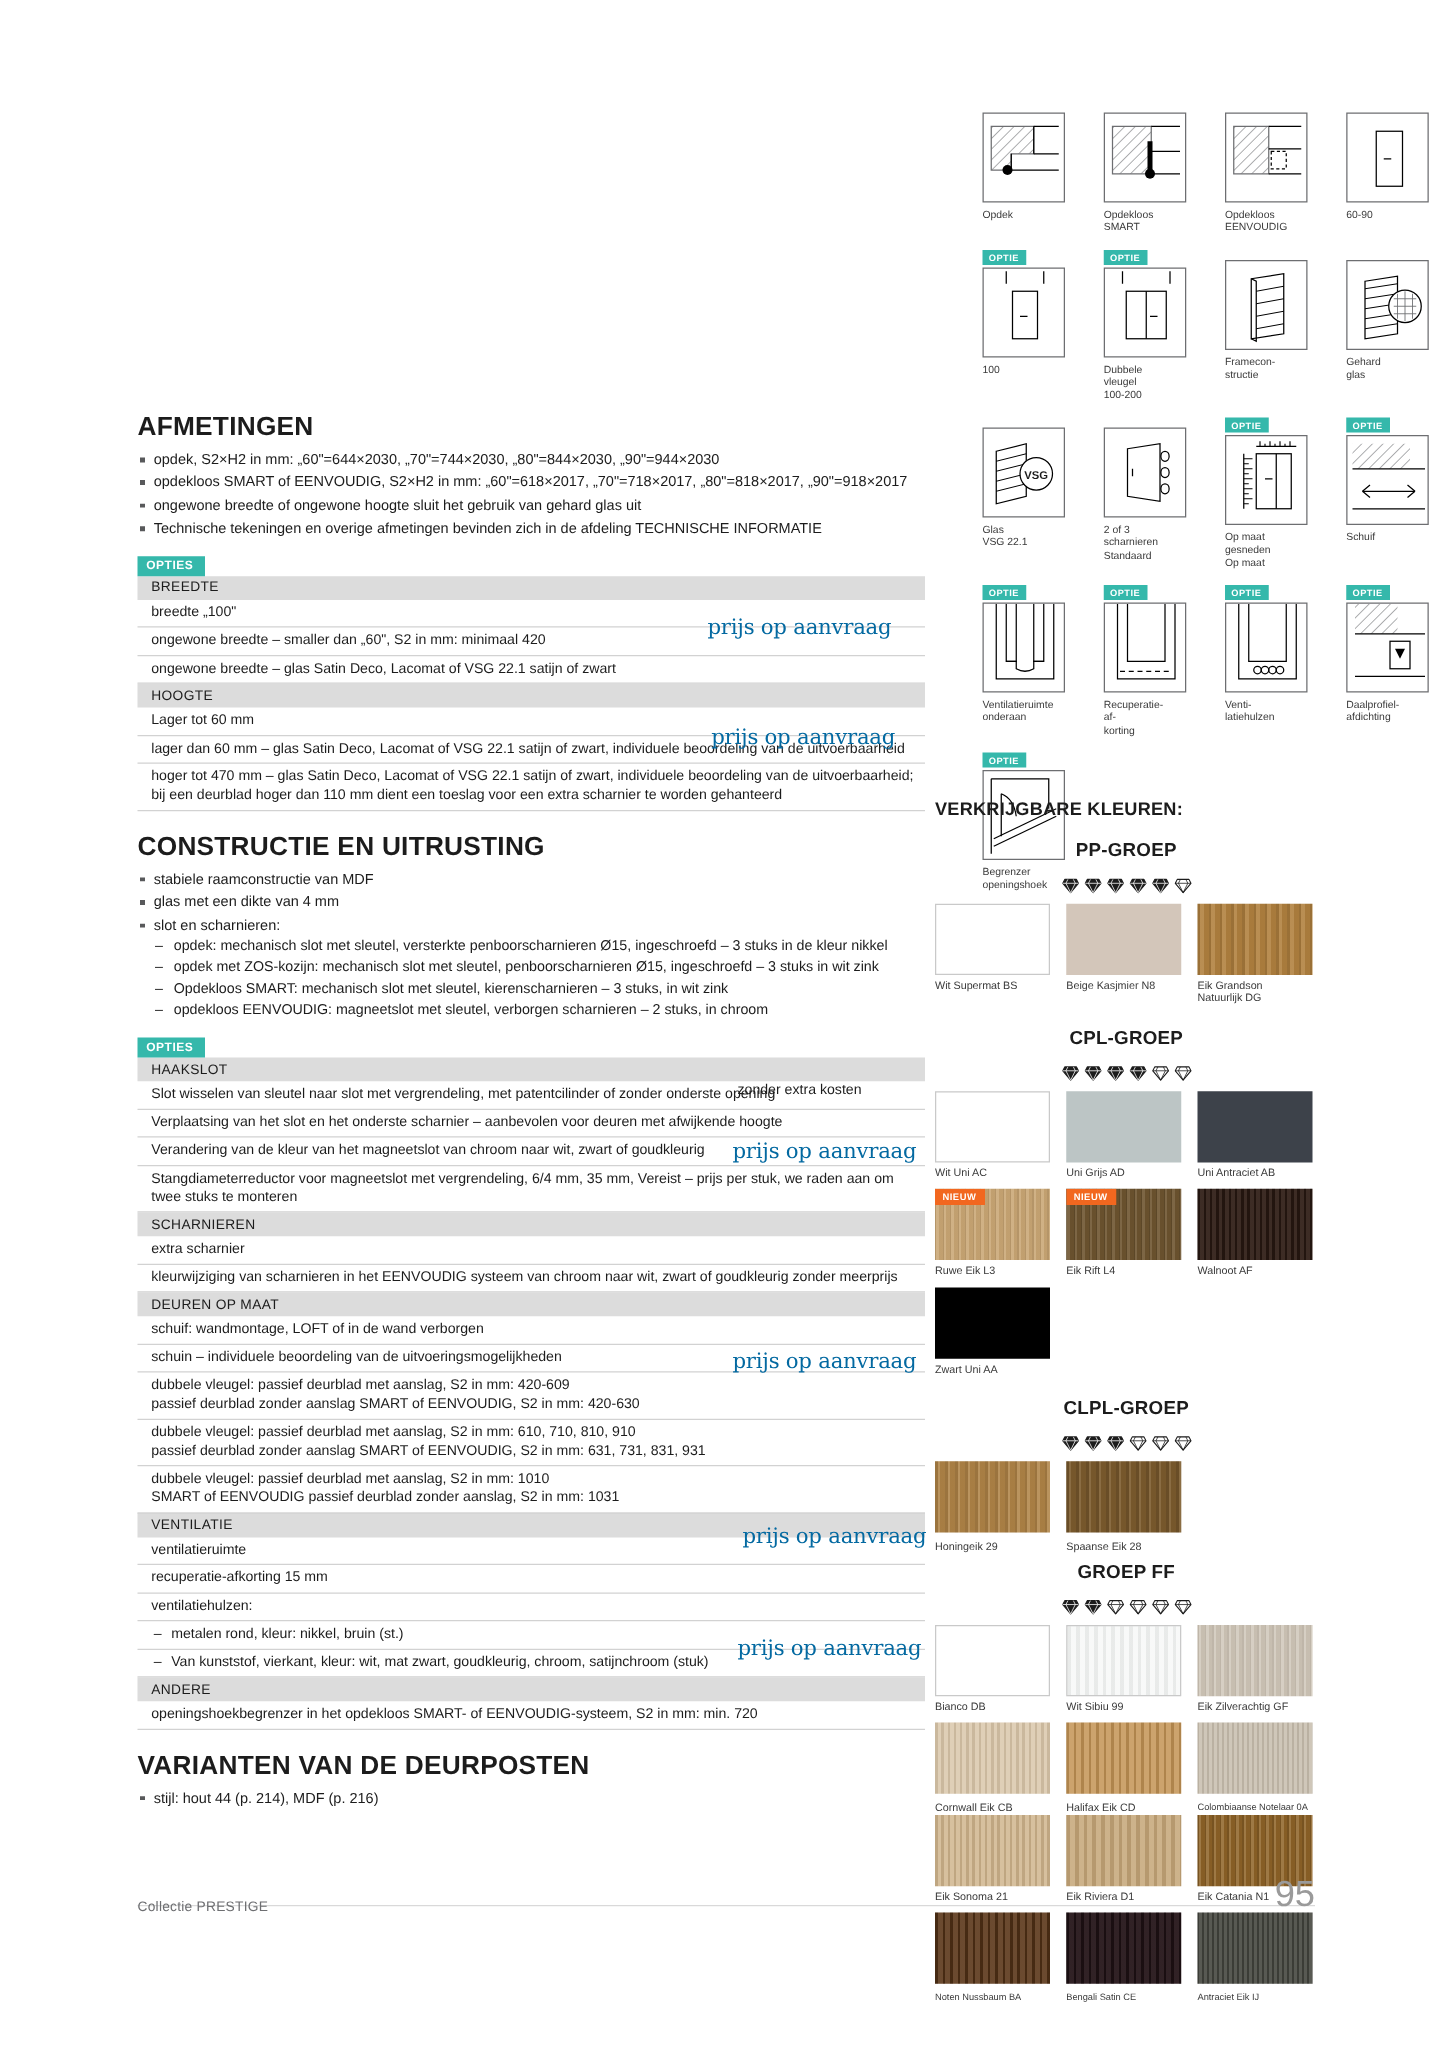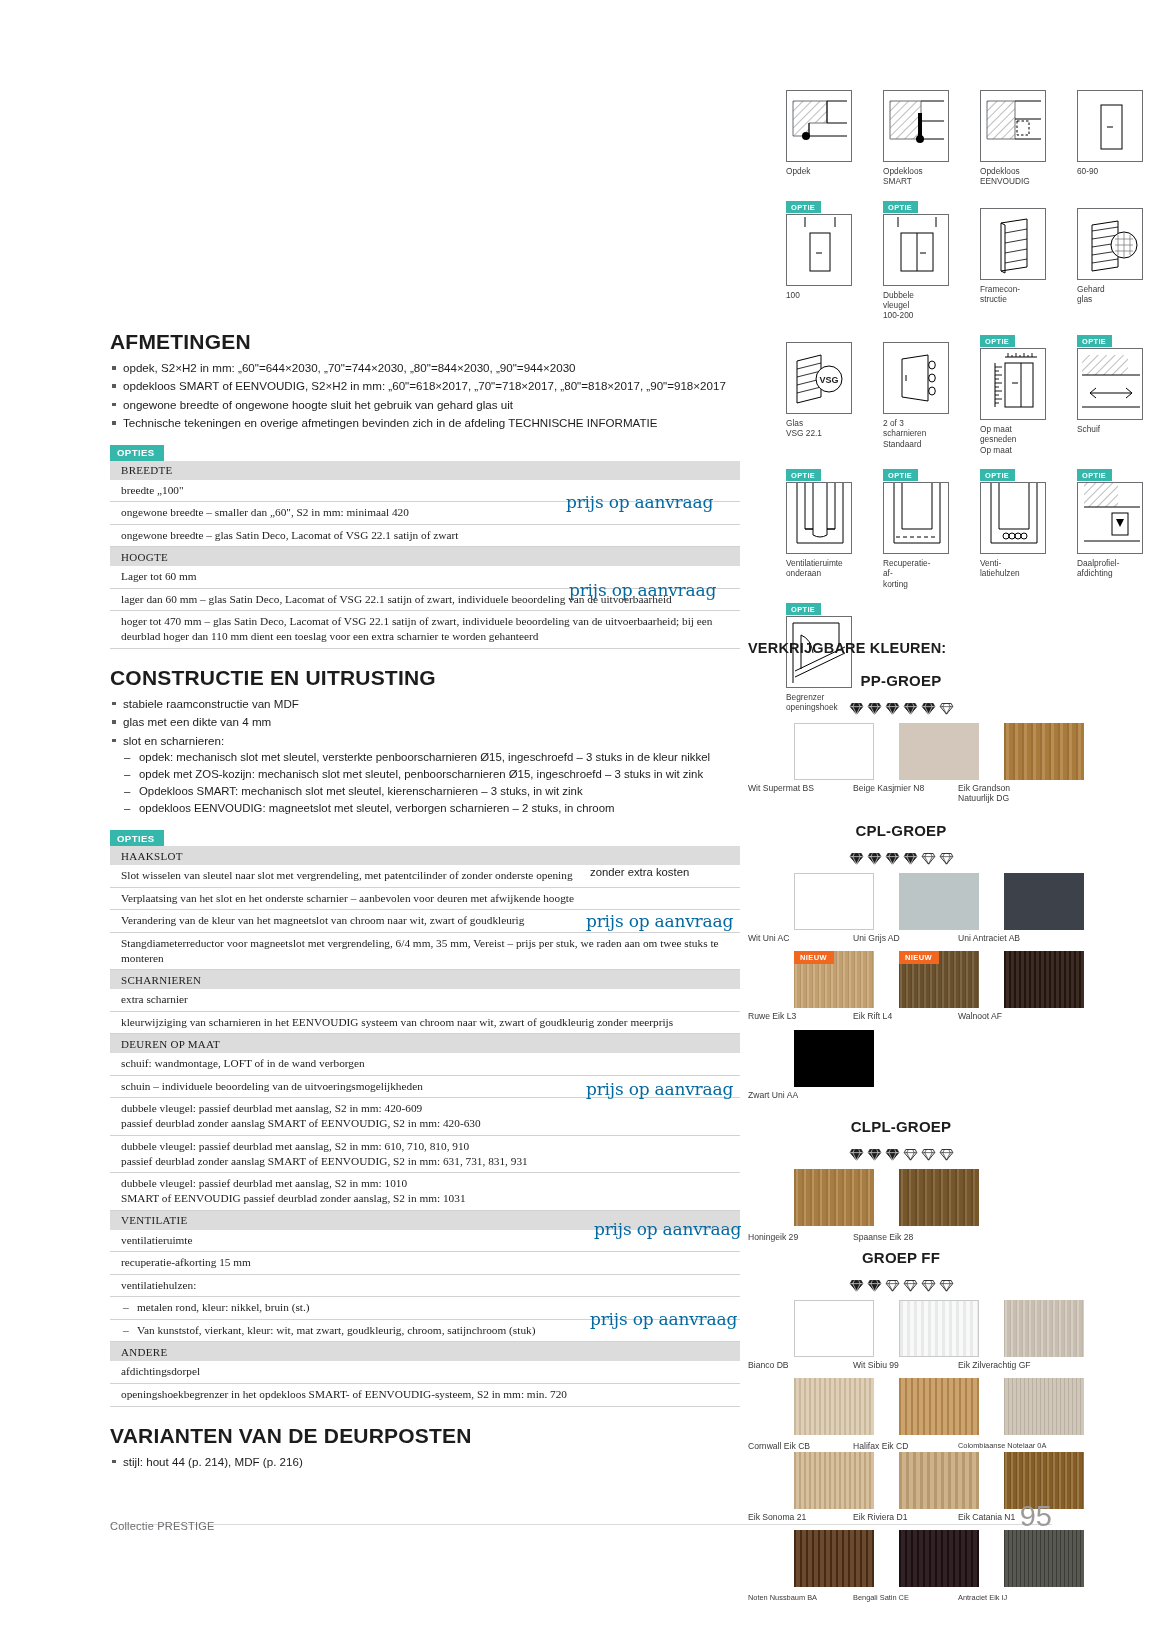--- a/index.html
+++ b/index.html
@@ -62,21 +62,20 @@
     font-size:9.6px;
     font-weight:bold;
     letter-spacing:0.4px;
     padding:2.5px 9px 2.5px 7px;
     margin-top:7px;
   }
   table.opts {
     width:100%;
     border-collapse:collapse;
     table-layout:fixed;
-    font-family:Liberation Serif, serif;
   }
   table.opts td { vertical-align:top; }
   .grp-head td {
     background:#dcdcdc;
     font-size:11px;
     letter-spacing:0.3px;
     padding:3.5px 0 3.5px 11px;
     color:#1c1c1c;
   }
   .opt-row td.txt {
@@ -146,24 +145,23 @@
   .kleuren-title {
     font-size:14.5px; font-weight:bold; letter-spacing:0.2px;
     margin:0 0 16px 0; color:#1c1c1c;
   }
   .grp-line { display:flex; align-items:center; gap:12px; margin:0 0 7px 0;flex-direction:column; }
   .grp-name { font-size:15px; font-weight:bold; letter-spacing:0.2px; color:#1c1c1c; }
   .diamonds { display:flex; gap:3px; align-items:center; }
   .swatch-grid { display:flex; flex-wrap:wrap; gap:0px 9px; }
   .swatch-cell { width:96px; margin-bottom:8px; }
   .swatch {
-    width:80px; height:57px;
+    width:92px; height:57px;
     position:relative;
     overflow:hidden;
-    margin-left:46px;
   }
   .swatch.bordered { border:1px solid #c9c9c9; }
   .nieuw-badge {
     position:absolute; left:0; top:0;
     background:#f2671f; color:#fff;
     font-size:7.5px; font-weight:bold; letter-spacing:0.4px;
     padding:2px 7px 2px 6px;
   }
   .swatch-cap {
     font-size:8.6px; line-height:1.22; margin-top:3px; color:#3a3a3a;
@@ -319,23 +317,20 @@
         </td>
       </tr>
       <tr class="opt-row">
         <td class="txt">
           <span class="dash">Van kunststof, vierkant, kleur: wit, mat zwart, goudkleurig, chroom, satijnchroom (stuk)</span>
         </td>
       </tr>
 
       <tr class="grp-head">
         <td>ANDERE</td>
-      </tr>
-      <tr class="opt-row">
-        <td class="txt">afdichtingsdorpel</td>
       </tr>
       <tr class="opt-row">
         <td class="txt" style="white-space:pre-line;">openingshoekbegrenzer in het opdekloos SMART- of EENVOUDIG-systeem, S2 in mm: min. 720</td>
       </tr>
     </tbody>
       </table>
 
     <h2 class="section-title" style="margin-top:17px;">VARIANTEN VAN DE DEURPOSTEN</h2>
     <ul class="bullets">
       <li>stijl: hout 44 (p. 214), MDF (p. 216)</li>

